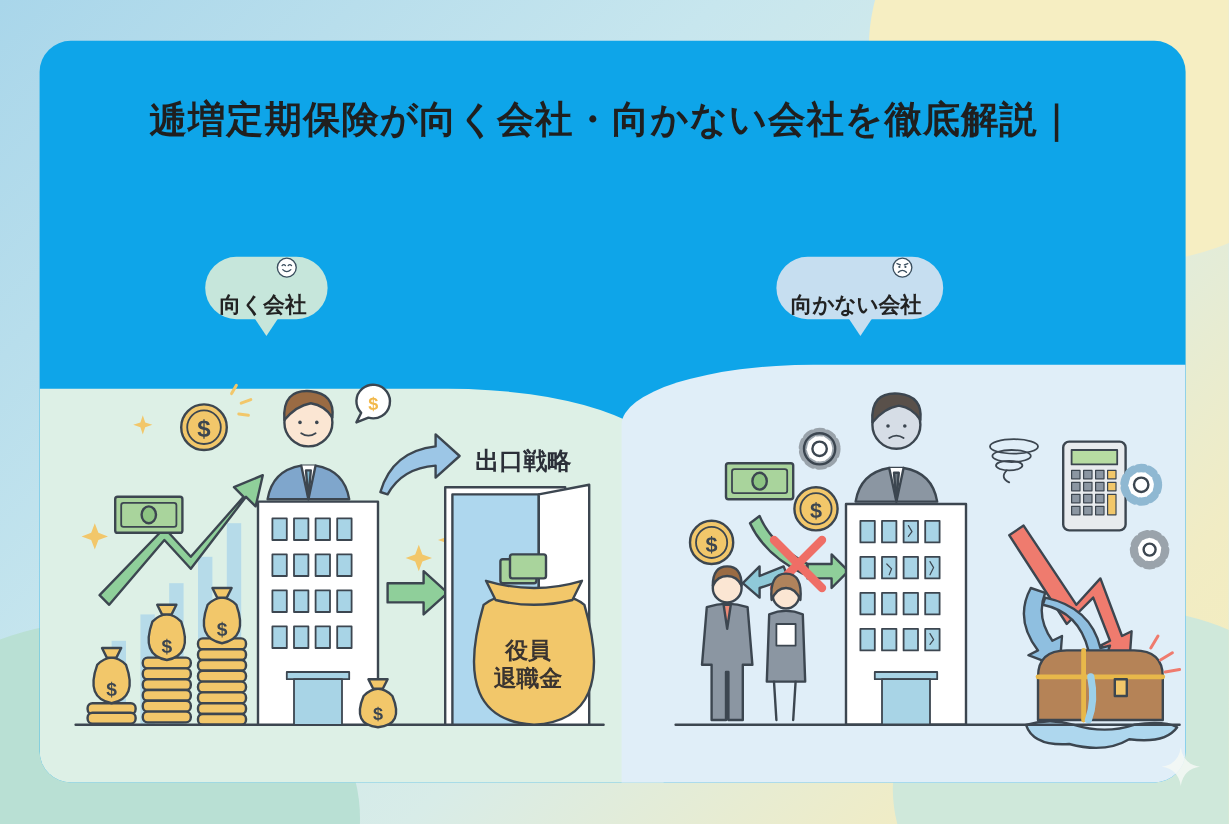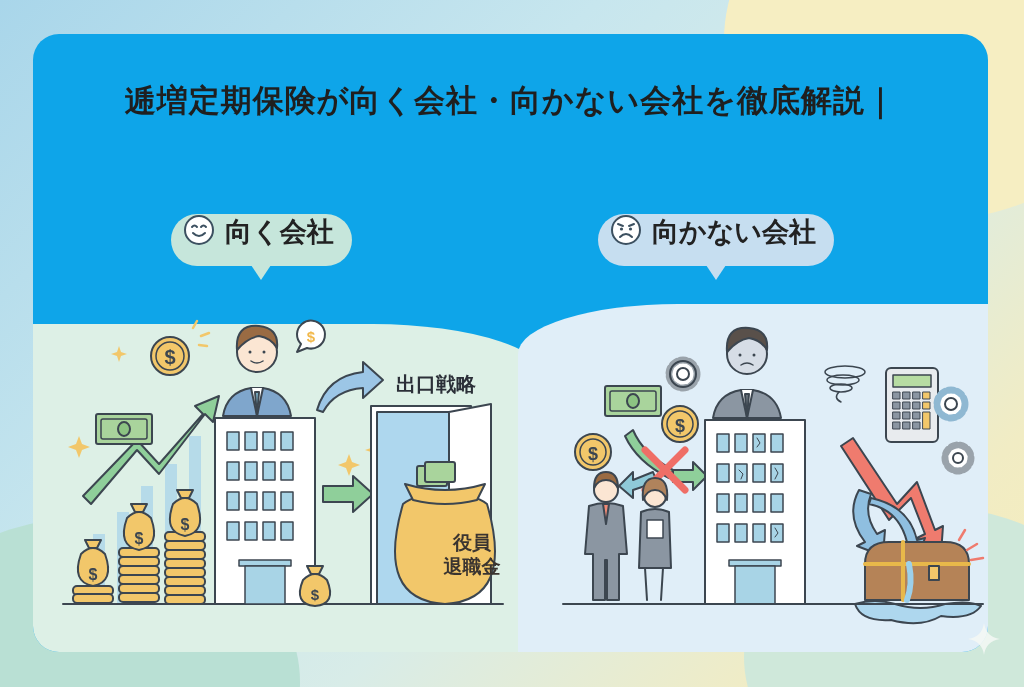--- a/index.html
+++ b/index.html
@@ -25,38 +25,38 @@
     position: absolute; right: 0; top: 270px; width: 470px; height: 360px;
     background: #e0eef8; border-radius: 160px 0 0 0 / 50px 0 0 0;
   }
   .title {
     position: absolute; left: 0; top: 42px; width: 955px; text-align: center;
     font-weight: bold; color: #1f1f1f; font-size: 31px; line-height: 48px; letter-spacing: 1px;
   }
   .title .line { display: block; white-space: nowrap; }
   .badge {
     position: absolute; height: 52px; border-radius: 26px;
-    display: flex; align-items: flex-start; padding: 0 18px 0 12px; gap: 10px;
-    font-size: 27px; font-weight: bold; color: #222;
+    display: flex; align-items: flex-end; padding: 0 18px 0 12px; gap: 10px;
+    font-size: 18px; font-weight: bold; color: #222; flex-direction: column;
   }
   .badge::after {
     content: ""; position: absolute; bottom: -14px; left: 50%; margin-left: -10px;
     border-left: 10px solid transparent; border-right: 10px solid transparent;
     border-top: 15px solid var(--bc);
   }
   .badge-good { left: 138px; top: 180px; background: #c6e6db; --bc: #c6e6db; }
-  .badge-bad { left: 565px; top: 180px; background: #c6def0; --bc: #c6def0; }
+  .badge-bad { left: 614px; top: 180px; background: #c6def0; --bc: #c6def0; }
   .face { width: 32px; height: 32px; }
   .scene { position: absolute; left: 0; top: 0; width: 955px; height: 618px; }
   .exit-label {
     position: absolute; left: 363px; top: 337px; font-size: 20px; font-weight: bold; color: #2b2f38;
   }
   .bag-label {
     position: absolute; left: 362px; top: 496px; width: 90px; text-align: center;
-    font-size: 19px; font-weight: bold; color: #3a3430; line-height: 24px; margin-left: 32px;
+    font-size: 19px; font-weight: bold; color: #3a3430; line-height: 24px;
   }
   .sparkle-corner { position: absolute; right: 22px; bottom: 30px; }
 </style>
 </head>
 <body>
 
 <div class="bg-blob blob-yellow"></div>
 <div class="bg-blob blob-green"></div>
 <div class="bg-blob blob-green2"></div>
 

